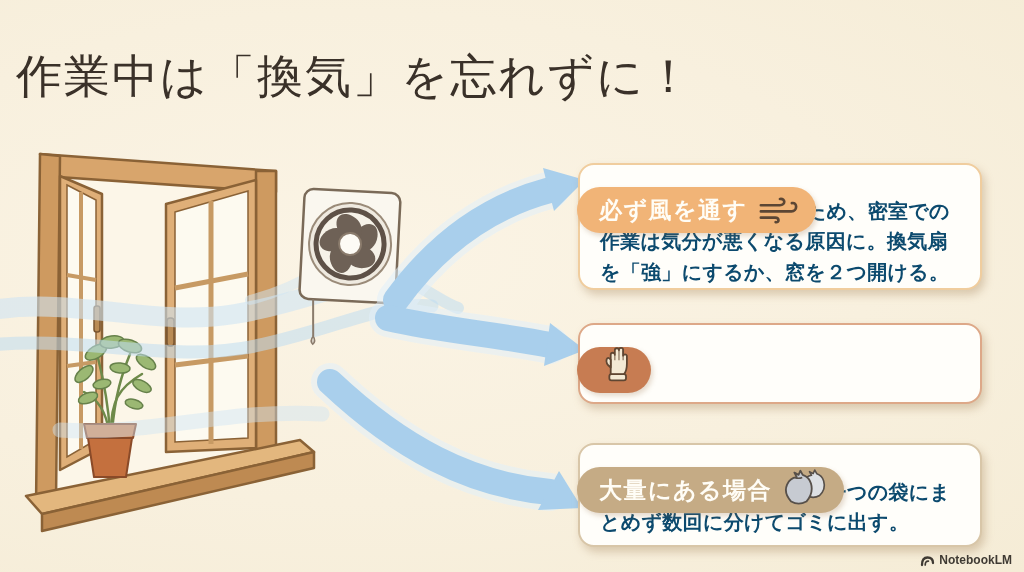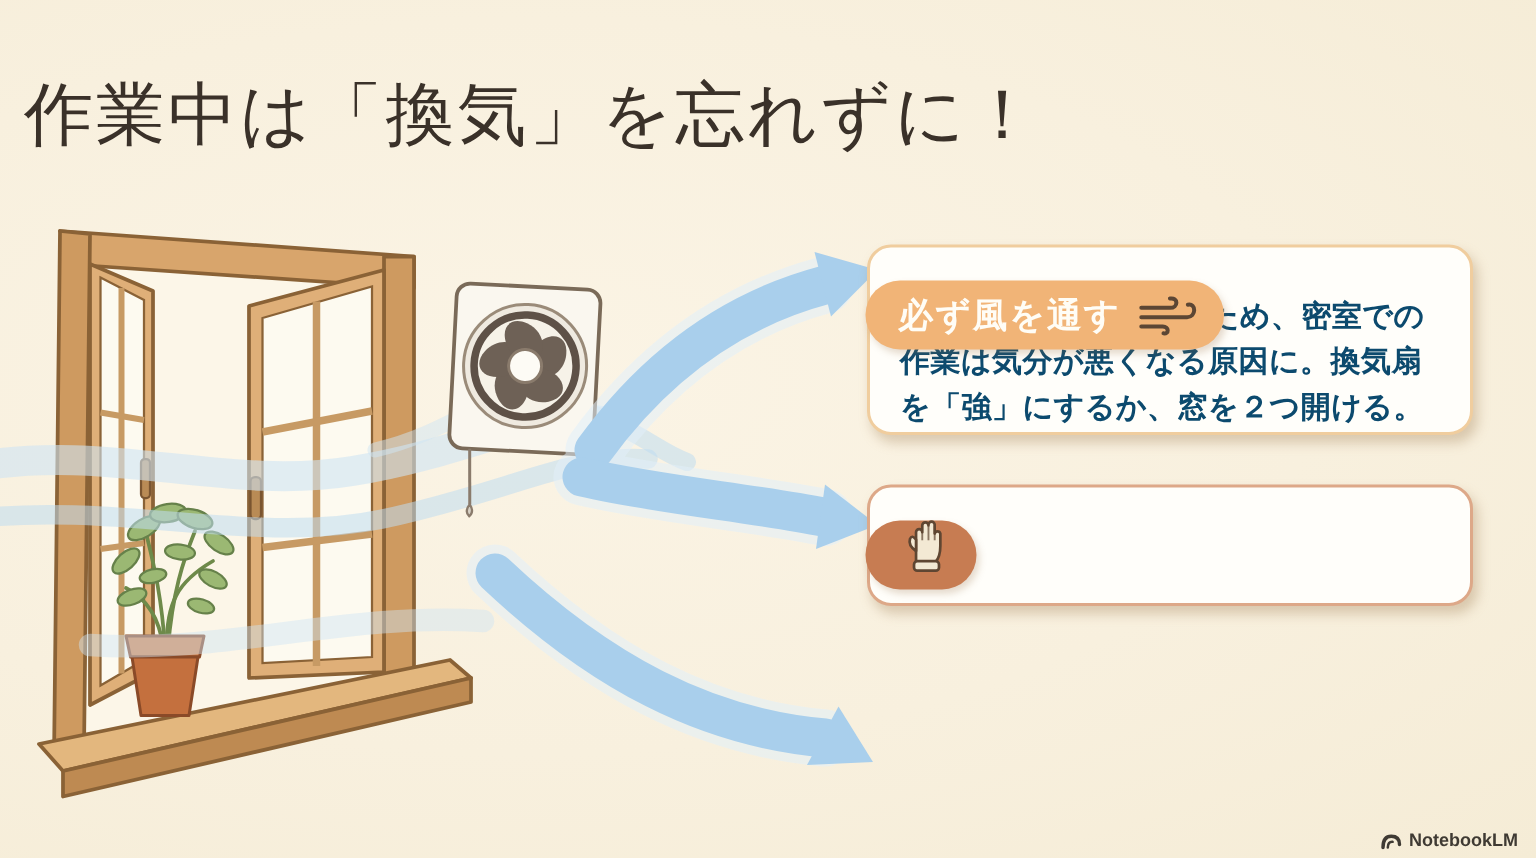--- a/index.html
+++ b/index.html
@@ -181,20 +181,35 @@
             <line x1="17.6" y1="16" x2="17.6" y2="22"></line>
             <line x1="22.2" y1="11.5" x2="22.2" y2="22"></line>
             <line x1="26.8" y1="11" x2="26.8" y2="22"></line>
           </g>
           <rect x="11.5" y="37.5" width="18.5" height="7" rx="2.4" fill="#F3E9D4" stroke="#5F4632" stroke-width="2"></rect>
         </svg>
       </span>
     </div>
   </section>
 
+  <section class="card card3" style="--pill: #C5AB85; --border: #D8C6A8;">
+    <div class="pill">
+      <span>大量にある場合</span>
+      <span class="icon icon-bags">
+        <svg width="46" height="42" viewBox="0 0 50 44">
+          <g transform="translate(18,0) scale(0.88)">
+            <path d="M10 38 Q2 30 6 21 Q9 14 16 13 L13.5 8.5 L18 11 L20 6.5 L22.5 11 Q29 13 31 20 Q34 30 26 38 Q18 42.5 10 38 Z" fill="#DDE0E4" stroke="#57504A" stroke-width="2" stroke-linejoin="round"></path>
+          </g>
+          <path d="M10 40 Q1.5 31 5.5 21.5 Q8.5 14.5 16 13.5 L13.5 8.5 L18 11 L20 6.5 L22.5 11 Q29.5 13.5 31.5 20.5 Q34.5 31 26.5 40 Q18 44.5 10 40 Z" fill="#C7CBD2" stroke="#57504A" stroke-width="2" stroke-linejoin="round"></path>
+          <path d="M14 13.8 Q18 15.5 22 13.8" fill="none" stroke="#57504A" stroke-width="1.6"></path>
+        </svg>
+      </span>
+    </div>
+    <p class="card-body">重みで袋が破れるため、一つの袋にまとめず数回に分けてゴミに出す。</p>
+  </section>
 
   <div class="watermark">
     <svg width="15" height="13" viewBox="0 0 15 13">
       <g fill="none" stroke="#3F3A33" stroke-linecap="round">
         <path d="M2 11 Q2 3.5 7.5 3.5 Q13 3.5 13 9" stroke-width="2.3"></path>
         <path d="M5.2 11 Q5.2 7 8.4 7.2" stroke-width="1.7"></path>
       </g>
     </svg>
     <span>NotebookLM</span>
   </div>

